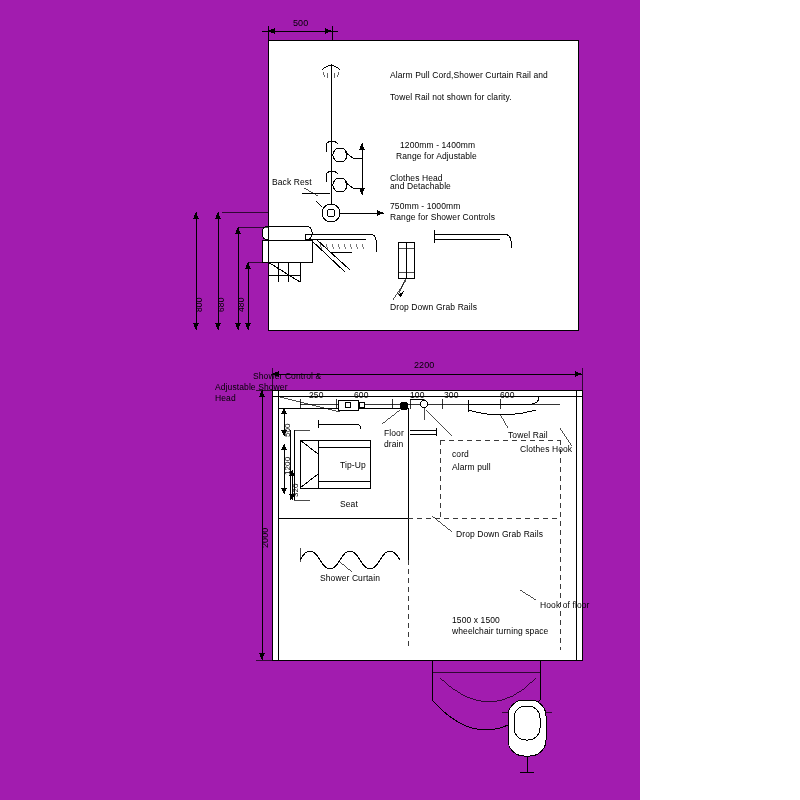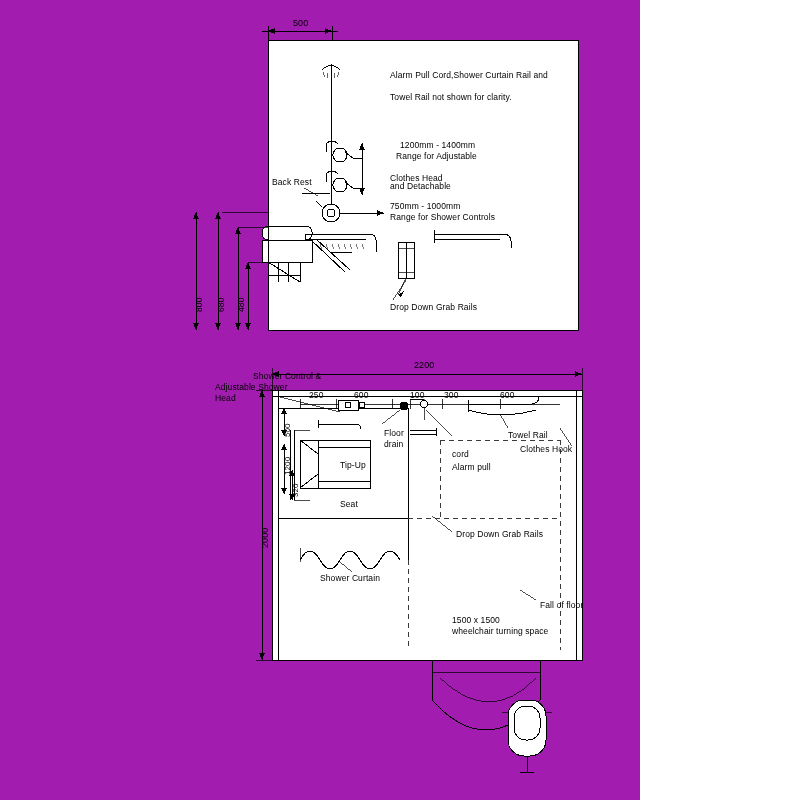--- a/index.html
+++ b/index.html
@@ -296,21 +296,21 @@
   <div class="lbl" style="left:452px; top:449px;">cord</div>
 
   <div class="lbl" style="left:508px; top:430px;">Towel Rail</div>
   <div class="lbl" style="left:520px; top:444px;">Clothes Hook</div>
 
   <div class="lbl" style="left:340px; top:460px;">Tip-Up</div>
   <div class="lbl" style="left:340px; top:471px;margin-top:28px;">Seat</div>
 
   <div class="lbl" style="left:456px; top:529px;">Drop Down Grab Rails</div>
   <div class="lbl" style="left:320px; top:573px;">Shower Curtain</div>
-  <div class="lbl" style="left:540px; top:600px;">Fall of floor</div>
+  <div class="lbl" style="left:540px; top:600px;">Hook of floor</div>
 
   <div class="lbl" style="left:452px; top:615px;">1500 x 1500</div>
   <div class="lbl" style="left:452px; top:626px;">wheelchair turning space</div>
 
   <div class="lbl rot sm" style="left:283px; top:437px;">500</div>
   <div class="lbl rot sm" style="left:283px; top:475px;">1200</div>
   <div class="lbl rot sm" style="left:291px; top:497px;">320</div>
   <div class="lbl rot md" style="left:260px; top:548px;">2000</div>
 
 </div>

